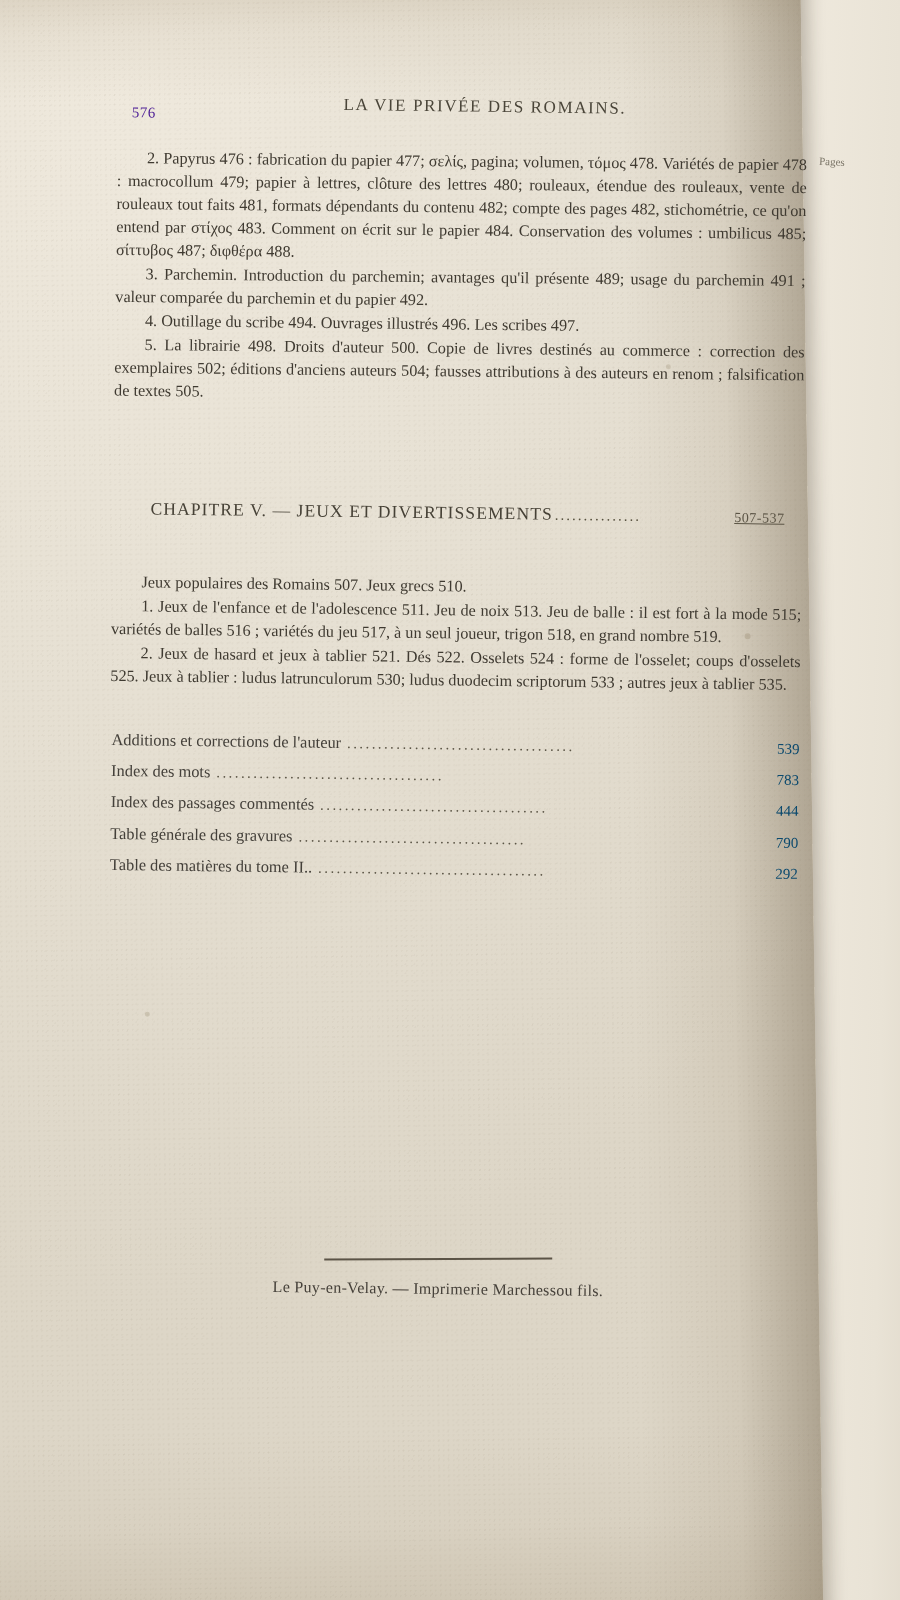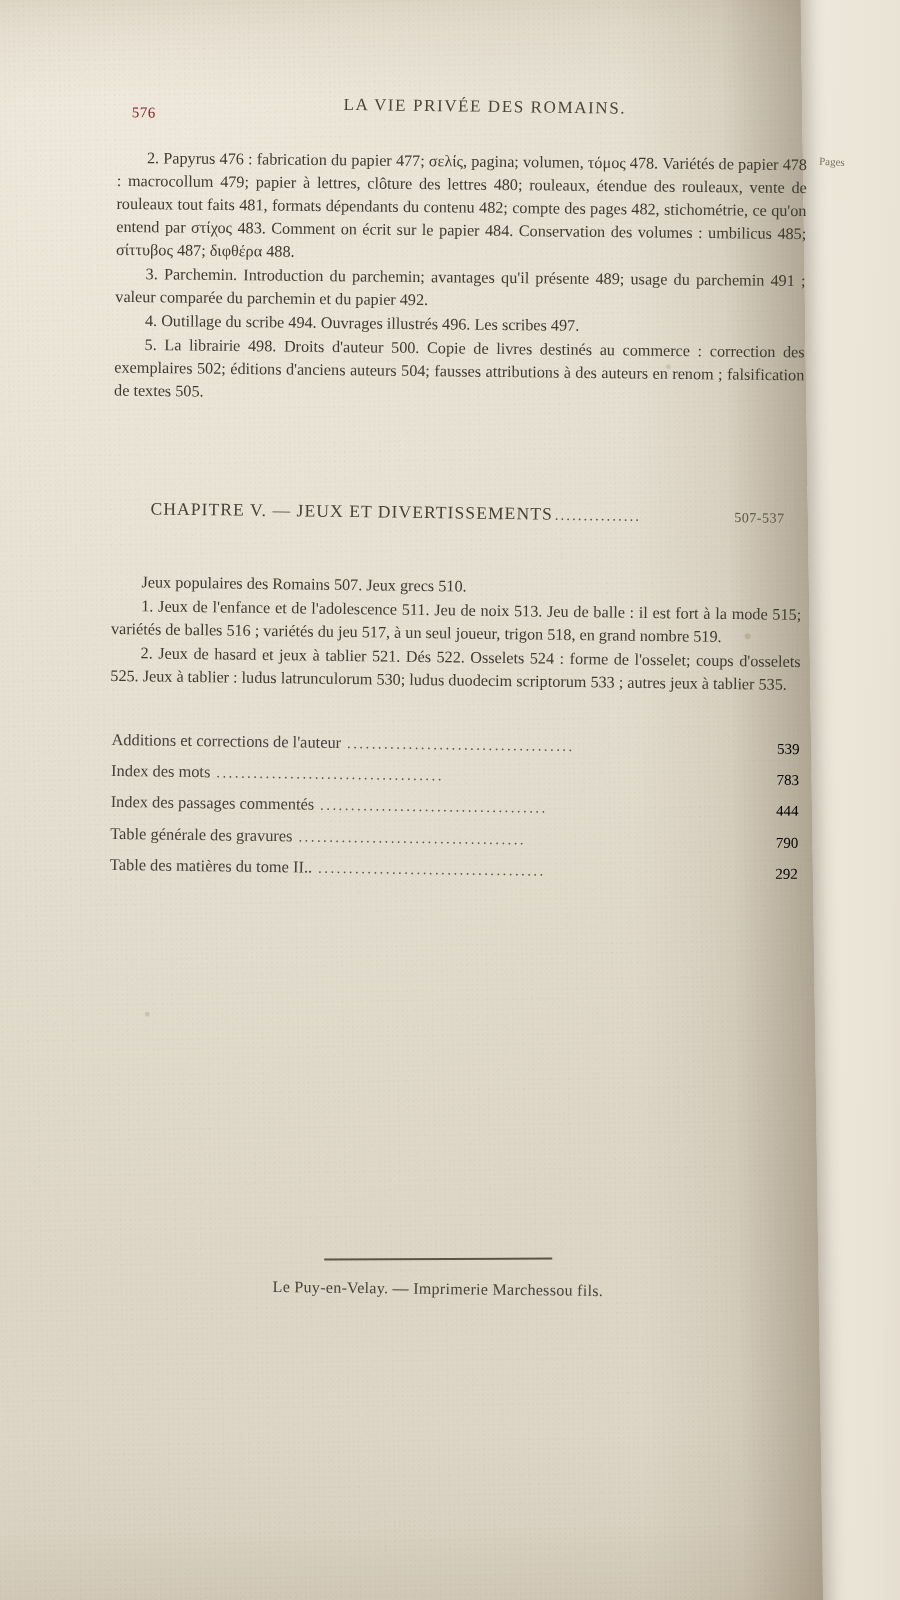--- a/index.html
+++ b/index.html
@@ -134,21 +134,21 @@
 
   .head-row{
     position:relative;
     height: 30px;
   }
   .folio{
     position:absolute;
     left: 14px; top: 12px;
     font-size: 15px;
     letter-spacing: .5px;
-    color: #7f1d1d;
+    color: #4c1d95;
   }
   .running-head{
     position:absolute;
     left: 0; right: 0; top: 0;
     text-align:center;
     font-size: 17px;
     letter-spacing: 1.6px;
     color: #4a4539;
     padding-left: 44px;
   }
@@ -195,20 +195,21 @@
     letter-spacing: 2px;
     font-size: 15px;
     margin: 0 4px 0 2px;
     color:#57513f;
   }
   .chapter .ch-pages{
     font-size: 14px;
     letter-spacing: .5px;
     color:#5b5445;
     padding-right: 18px;
+    text-decoration: underline;
   }
 
   .jeux{
     margin-top: 52px;
   }
 
   
   .toc{
     margin-top: 36px;
     padding-left: 2px;
@@ -228,21 +229,21 @@
     white-space:nowrap;
     letter-spacing: 2.4px;
     font-size: 15px;
     margin: 0 6px;
     color: #5a5445;
   }
   .toc-page{
     width: 54px;
     text-align: right;
     font-size: 15px;
-    color: #000000;
+    color: #0c4a6e;
   }
 
   
   .imprint{
     position:absolute;
     left: 118px;
     top: 1258px;
     width: 640px;
     text-align:center;
     transform: rotate(0.7deg);

